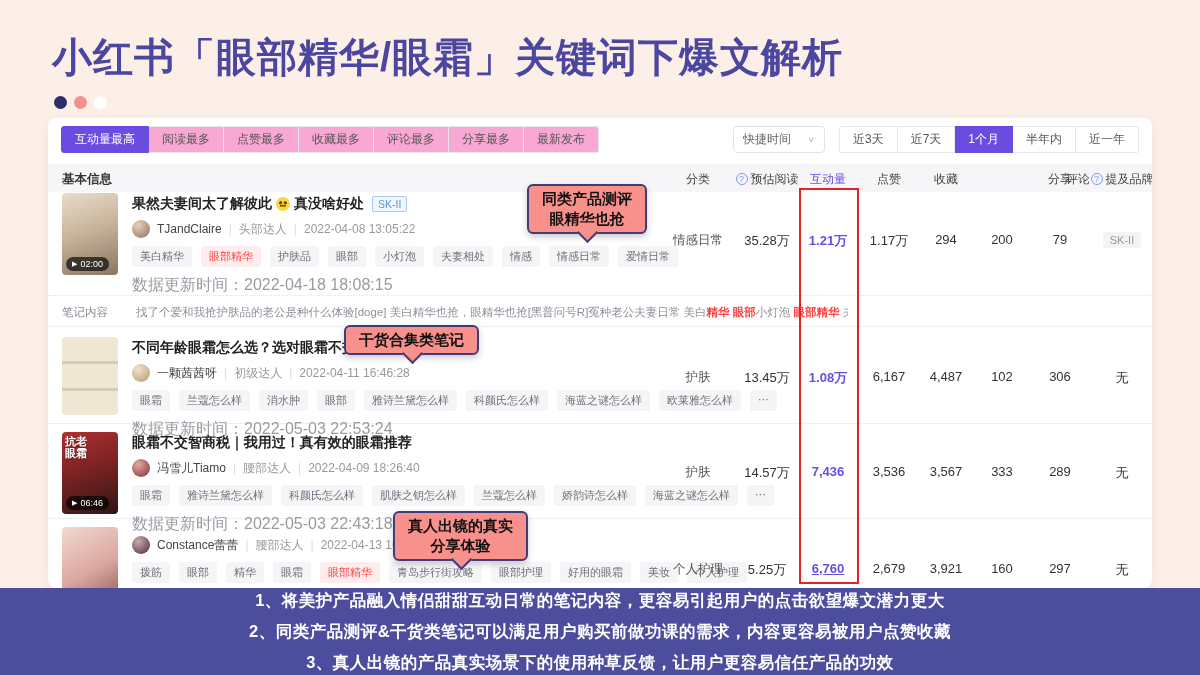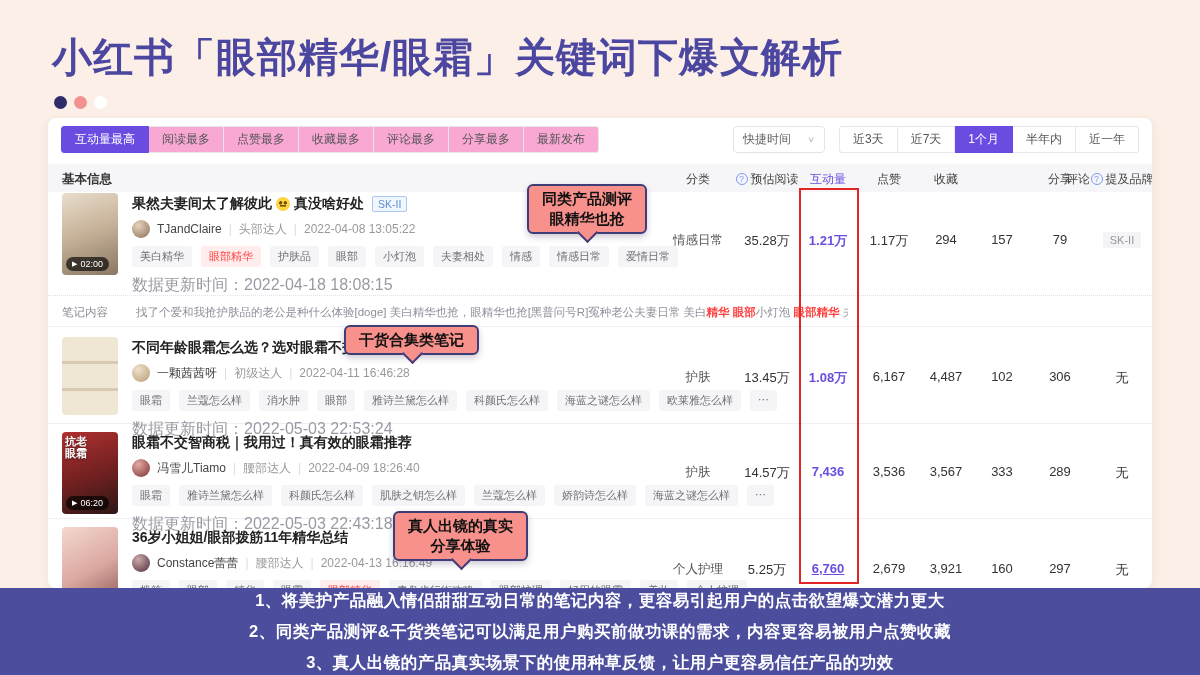--- a/index.html
+++ b/index.html
@@ -202,21 +202,21 @@
             <span class="chip">爱情日常</span>
           </div>
           <div class="update-line"><span>数据更新时间：</span><span>2022-04-18 18:08:15</span></div>
         </div>
       </div>
       <span class="cell cat c-cat">情感日常</span>
       <span class="cell c-read">35.28万</span>
       <span class="cell link c-int">1.21万</span>
       <span class="cell c-like">1.17万</span>
       <span class="cell c-col">294</span>
-      <span class="cell c-com">157</span>
+      <span class="cell c-com">200</span>
       <span class="cell c-sha">79</span>
       <span class="cell c-brand"><span class="brand-chip">SK-II</span></span>
     </div>
 
     <div class="row row-note">
       <span class="note-label">笔记内容</span>
       <span class="note-text">
         <span>找了个爱和我抢护肤品的老公是种什么体验[doge] 美白精华也抢，眼精华也抢[黑普问号R]冤种老公夫妻日常 美白</span><span class="nhl">精华 眼部</span><span>小灯泡 </span><span class="nhl">眼部精华</span><span> 夫妻相处 护肤品 反转 救救直男</span>
       </span>
     </div>
@@ -259,21 +259,21 @@
       <span class="cell c-sha">306</span>
       <span class="cell c-brand">无</span>
     </div>
 
     <div class="row row-3">
       <div class="note-left" style="top:8px">
         <div class="thumb tall t3">
           <span class="thumb-label"><span>抗老</span><br><span>眼霜</span></span>
           <span class="dur">
               <span class="play">▶</span>
-              <span>06:20</span>
+              <span>06:46</span>
             </span>
         </div>
         <div class="note-main">
           <div class="note-title">
               <span>眼霜不交智商税｜我用过！真有效的眼霜推荐</span>
             </div>
           <div class="author-line">
             <span class="avatar av3"></span>
             <span class="author-name">冯雪儿Tiamo</span>
               <span class="sep">|</span>
@@ -301,23 +301,20 @@
       <span class="cell c-col">3,567</span>
       <span class="cell c-com">333</span>
       <span class="cell c-sha">289</span>
       <span class="cell c-brand">无</span>
     </div>
 
     <div class="row row-4">
       <div class="note-left" style="top:8px">
         <div class="thumb sq t4"></div>
         <div class="note-main">
-          <div class="note-title">
-              <span>36岁小姐姐/眼部拨筋11年精华总结</span>
-            </div>
           <div class="author-line">
             <span class="avatar av4"></span>
             <span class="author-name">Constance蕾蕾</span>
               <span class="sep">|</span>
             <span>腰部达人</span>
               <span class="sep">|</span>
             <span>2022-04-13 16:16:49</span>
           </div>
           <div class="tag-line">
             <span class="chip">拨筋</span>

